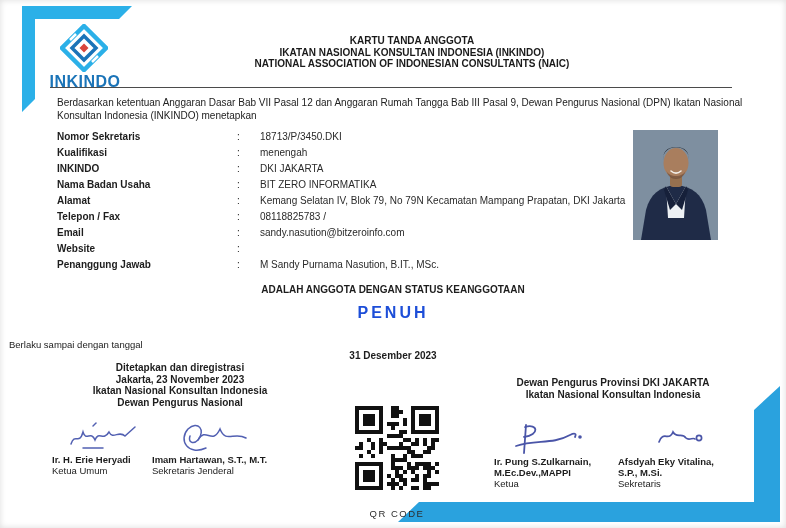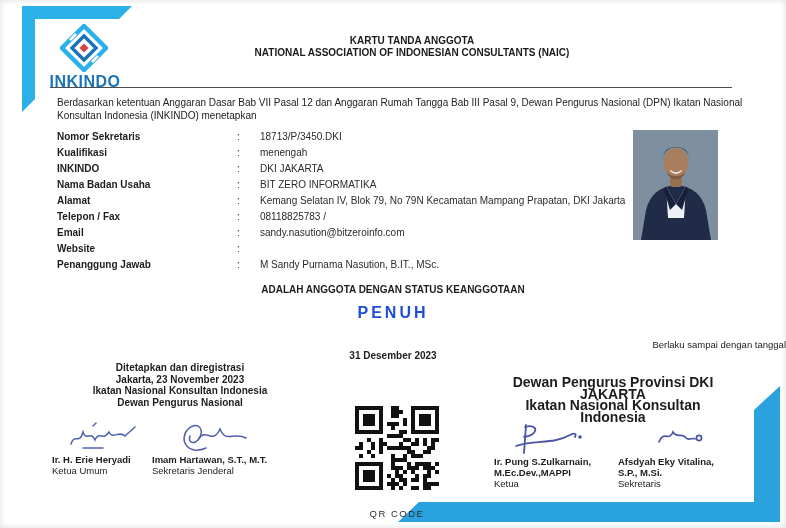--- a/index.html
+++ b/index.html
@@ -19,25 +19,25 @@
   .fields{left:57px;top:131px;width:600px;}
   .field-row{position:relative;height:16px;font-size:10px;}
   .field-row .lab{position:absolute;left:0;top:0;font-weight:700;}
   .field-row .sep{position:absolute;left:180px;top:0;}
   .field-row .val{position:absolute;left:203px;top:0;white-space:nowrap;color:#2a2a2a;}
   
   .photo{left:633px;top:130px;width:85px;height:110px;}
   
   .status-heading{left:0;right:0;top:284px;text-align:center;font-size:10px;font-weight:700;}
   .status-value{left:0;right:0;top:304px;text-align:center;font-size:16px;font-weight:700;letter-spacing:3px;color:#1d4ed8;}
-  .valid-label{left:0;right:0;top:339px;text-align:right;font-size:9.5px;color:#222;}
+  .valid-label{left:0;right:0;top:339px;text-align:left;font-size:9.5px;color:#222;padding-left:9px;}
   .valid-date{left:0;right:0;top:350px;text-align:center;font-size:10px;font-weight:700;}
   
   .issuance{left:60px;top:362px;width:240px;text-align:center;font-size:10px;font-weight:700;line-height:11.5px;}
-  .province{left:493px;top:377px;width:240px;text-align:center;font-size:14px;font-weight:700;line-height:11.5px;}
+  .province{left:493px;top:377px;width:240px;text-align:center;font-size:10px;font-weight:700;line-height:11.5px;}
   
   .sig-col{position:absolute;text-align:left;}
   .sig-col svg{display:block;margin:0 auto;}
   .sig-name{font-size:9.5px;font-weight:700;line-height:11px;}
   .sig-title{font-size:9.5px;line-height:12px;color:#222;}
   .sc1{left:52px;top:420px;width:112px;}
   .sc2{left:152px;top:420px;width:130px;}
   .sc3{left:494px;top:422px;width:122px;}
   .sc4{left:618px;top:422px;width:122px;}
   
@@ -60,20 +60,21 @@
     <polygon points="24,2 46,24 24,46 2,24" fill="none" stroke="#2BB0E8" stroke-width="4.5"></polygon>
     <polygon points="24,12 36,24 24,36 12,24" fill="none" stroke="#1B74B8" stroke-width="3.5"></polygon>
     <polygon points="24,19.5 28.5,24 24,28.5 19.5,24" fill="#D9453C"></polygon>
     <line x1="10" y1="16" x2="16" y2="10" stroke="#ffffff" stroke-width="2.5"></line>
     <line x1="32" y1="38" x2="38" y2="32" stroke="#ffffff" stroke-width="2.5"></line>
   </svg>
   <div class="abs logo-text">INKINDO</div>
 
   <div class="abs title-block">
     <div>KARTU TANDA ANGGOTA</div>
+    <div>IKATAN NASIONAL KONSULTAN INDONESIA (INKINDO)</div>
     <div>NATIONAL ASSOCIATION OF INDONESIAN CONSULTANTS (NAIC)</div>
   </div>
 
   <div class="abs divider"></div>
 
   <div class="abs intro">Berdasarkan ketentuan Anggaran Dasar Bab VII Pasal 12 dan Anggaran Rumah Tangga Bab III Pasal 9, Dewan Pengurus Nasional (DPN) Ikatan Nasional Konsultan Indonesia (INKINDO) menetapkan</div>
 
   <div class="abs fields">
     <div class="field-row">
       <span class="lab">Nomor Sekretaris</span>

